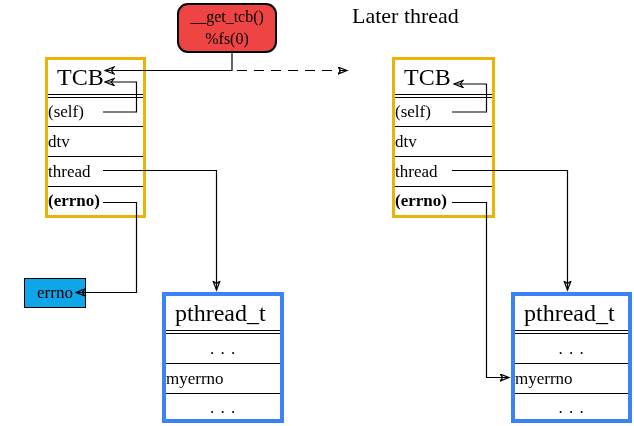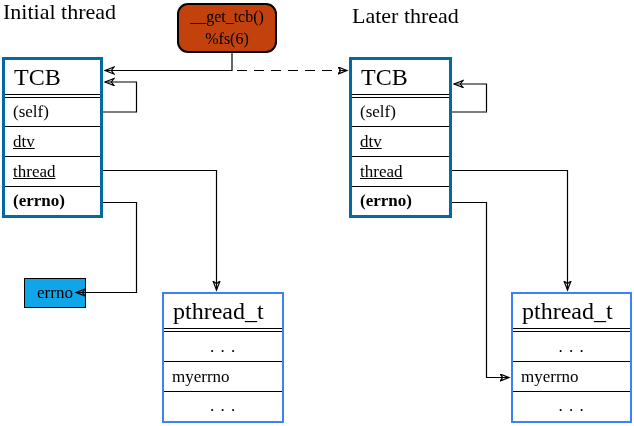--- a/index.html
+++ b/index.html
@@ -27,21 +27,21 @@
     position: absolute;
     left: 177px; top: 3px;
     width: 100px; height: 50px;
     border: 2px solid #000;
     border-radius: 11px;
     box-sizing: border-box;
     text-align: center;
     font-size: 16px;
     line-height: 22px;
     padding-top: 1px;
-    background: #c2410c;
+    background: #ef4444;
   }
   
   .struct {
     position: absolute;
     box-sizing: border-box;
     background: #fff;
   }
   .struct .hdr {
     font-size: 24px;
     line-height: 35px;
@@ -51,31 +51,30 @@
     overflow: hidden;
   }
   .dblsep {
     height: 4px;
     border-top: 1px solid #000;
     border-bottom: 1px solid #000;
     box-sizing: border-box;
   }
   .struct .row {
     font-size: 17px;
-    padding-left: 8px;
     border-bottom: 1px solid #000;
     box-sizing: border-box;
     white-space: nowrap;
     overflow: hidden;
   }
-  .tcb { border: 3px solid #0369a1; }
+  .tcb { border: 3px solid #eab308; margin-left: 43px; }
   .tcb .r1 { height: 29px; line-height: 28px; }
-  .tcb .r2 { height: 30px; line-height: 29px; text-decoration: underline; }
+  .tcb .r2 { height: 30px; line-height: 29px; }
   .tcb .rlast { height: 28px; line-height: 27px; border-bottom: none; font-weight: bold; }
-  .pth { border: 2px solid #3b82f6; }
+  .pth { border: 4px solid #3b82f6; }
   .pth .row { height: 30px; line-height: 29px; }
   .pth .rlast { height: 29px; line-height: 28px; border-bottom: none; }
   .pth .rdots { text-align: center; padding-left: 0; letter-spacing: 1px; }
   .errnobox {
     position: absolute;
     left: 24px; top: 278px;
     width: 62px; height: 30px;
     border: 1px solid #000;
     box-sizing: border-box;
     text-align: center;
@@ -89,26 +88,25 @@
     width: 634px; height: 426px;
     pointer-events: none;
   }
   .connectors path { stroke: #000; fill: none; stroke-width: 1.2; }
 </style>
 </head>
 <body>
 
 <div class="canvas">
 
-  <div class="title" style="left:3px; top:0px;">Initial thread</div>
   <div class="title" style="left:352px; top:4px;">Later thread</div>
 
   <div class="fnbox">
     <div>__get_tcb()</div>
-    <div>%fs(6)</div>
+    <div>%fs(0)</div>
   </div>
 
   <div class="struct tcb" style="left:2px; top:57px; width:101px; height:161px;">
     <div class="hdr">TCB</div>
     <div class="dblsep"></div>
     <div class="row r1">(self)</div>
     <div class="row r2">dtv</div>
     <div class="row r2">thread</div>
     <div class="row rlast">(errno)</div>
   </div>

